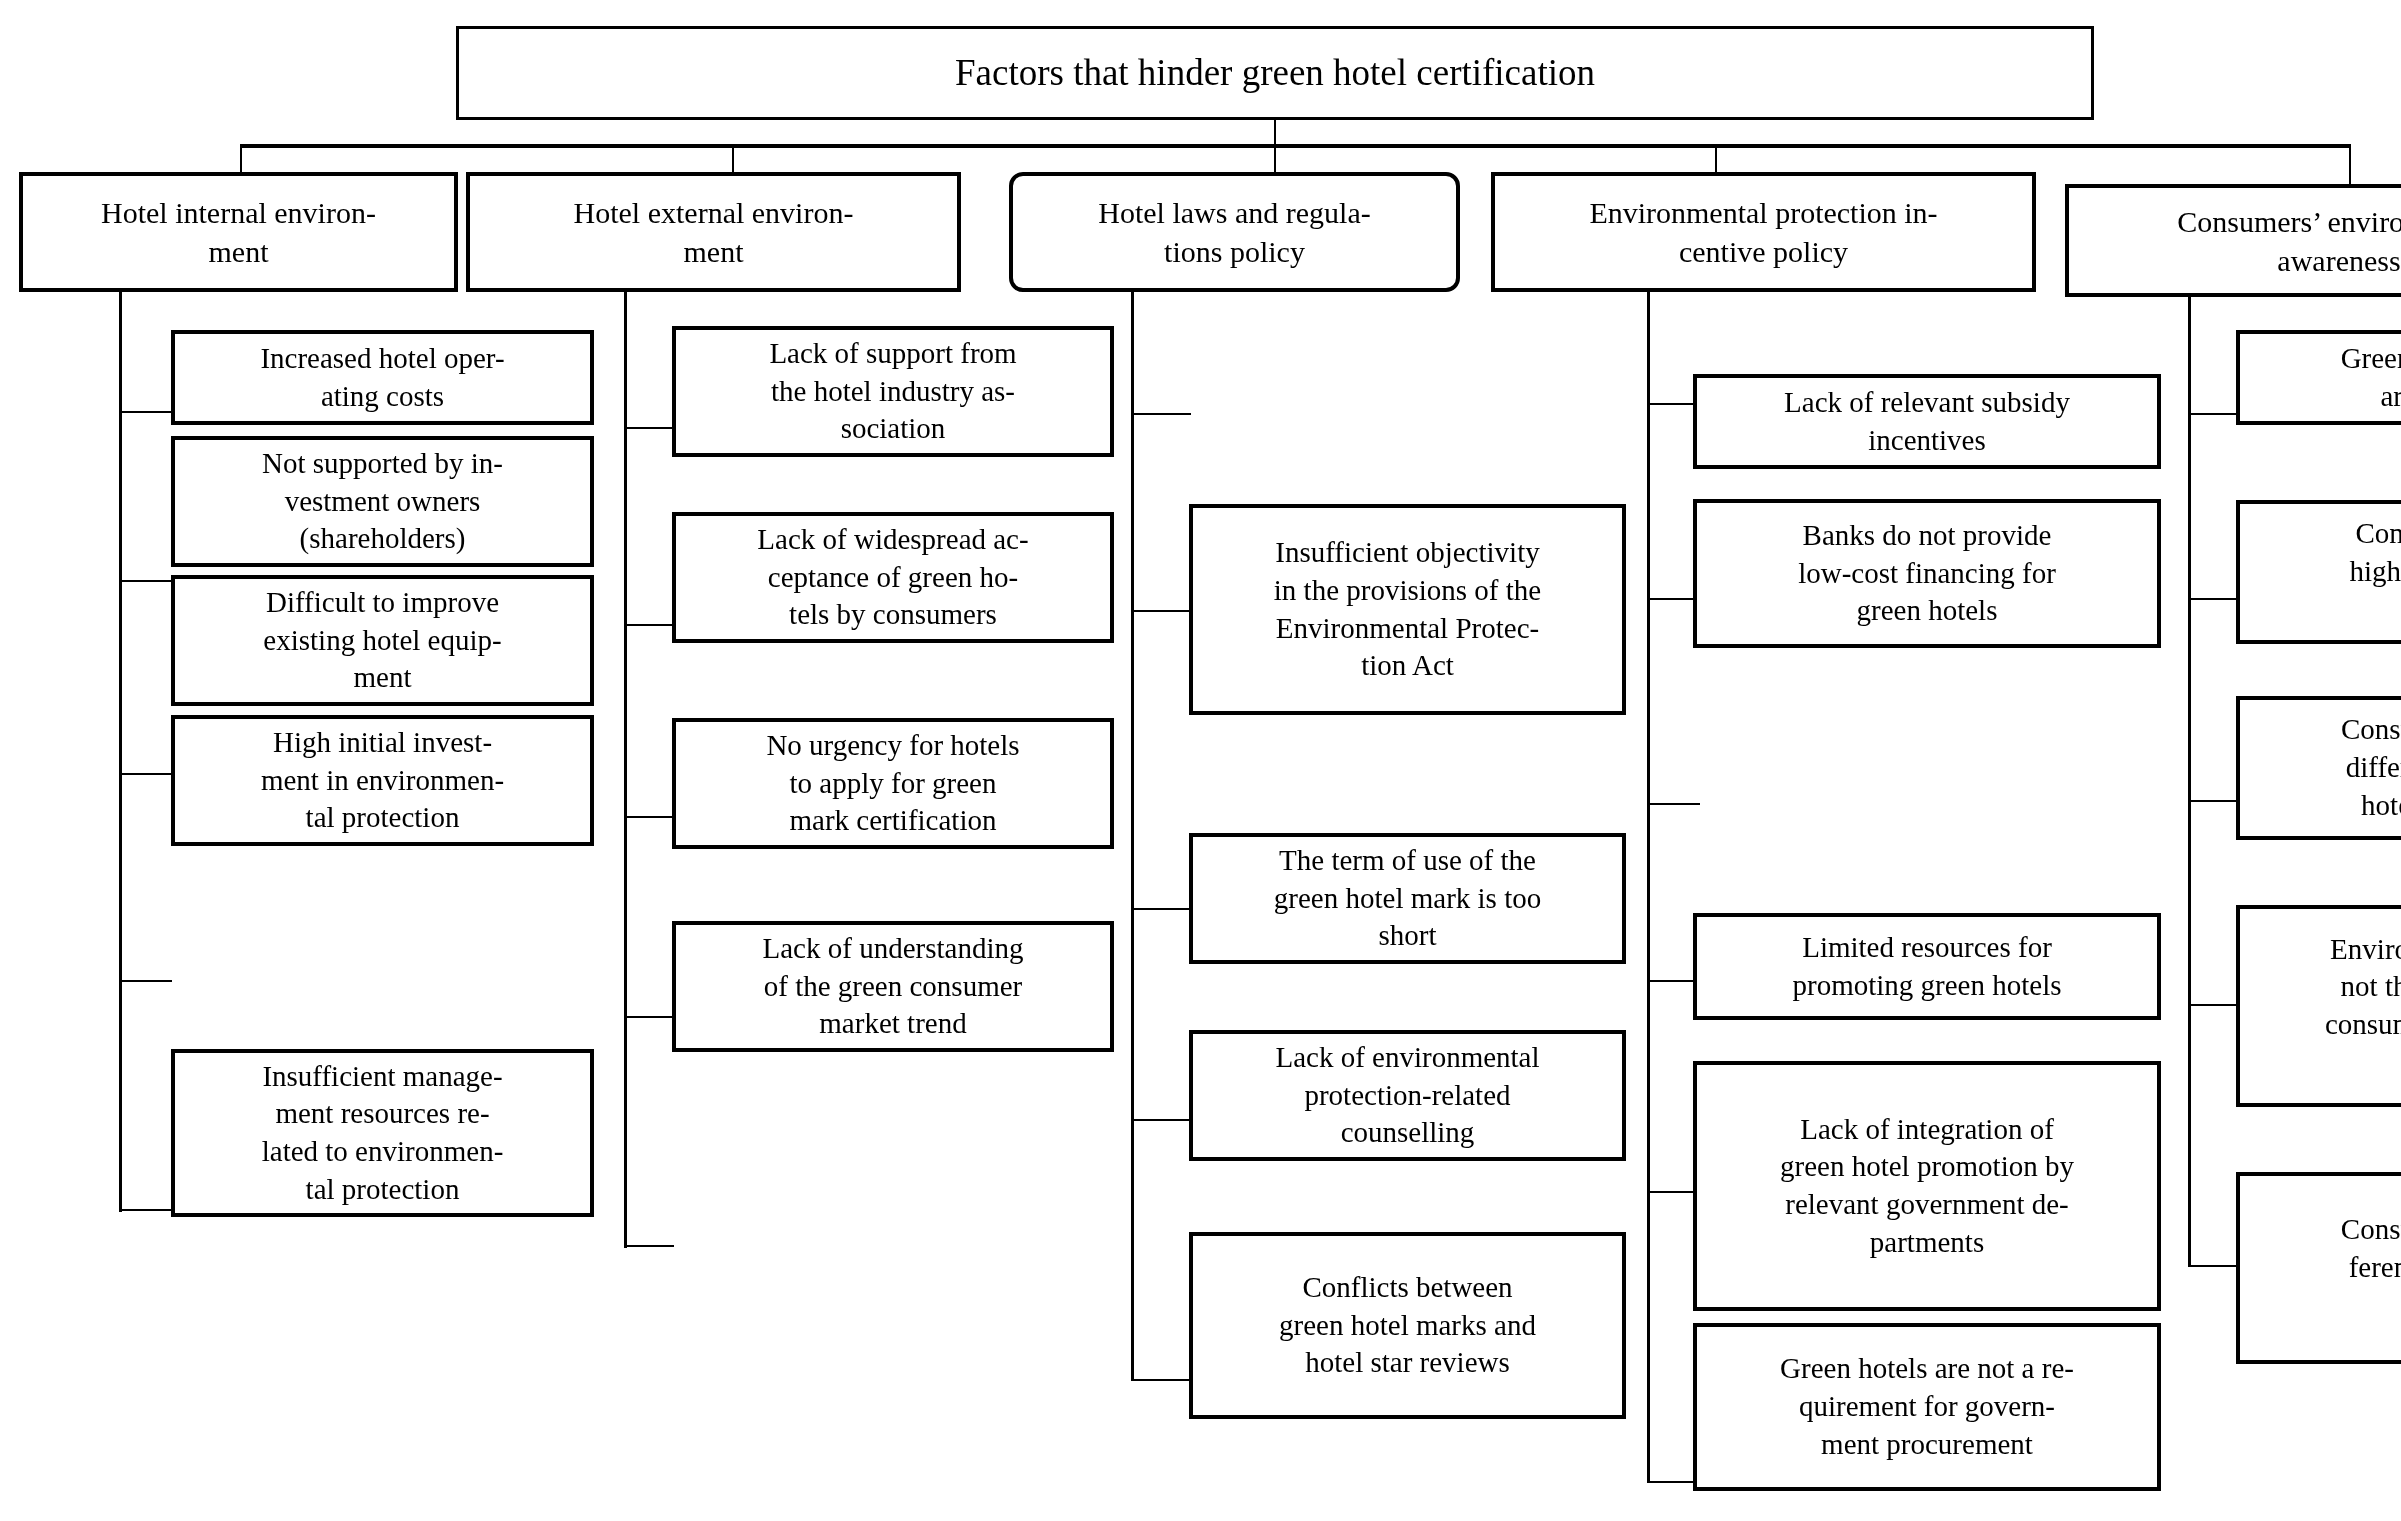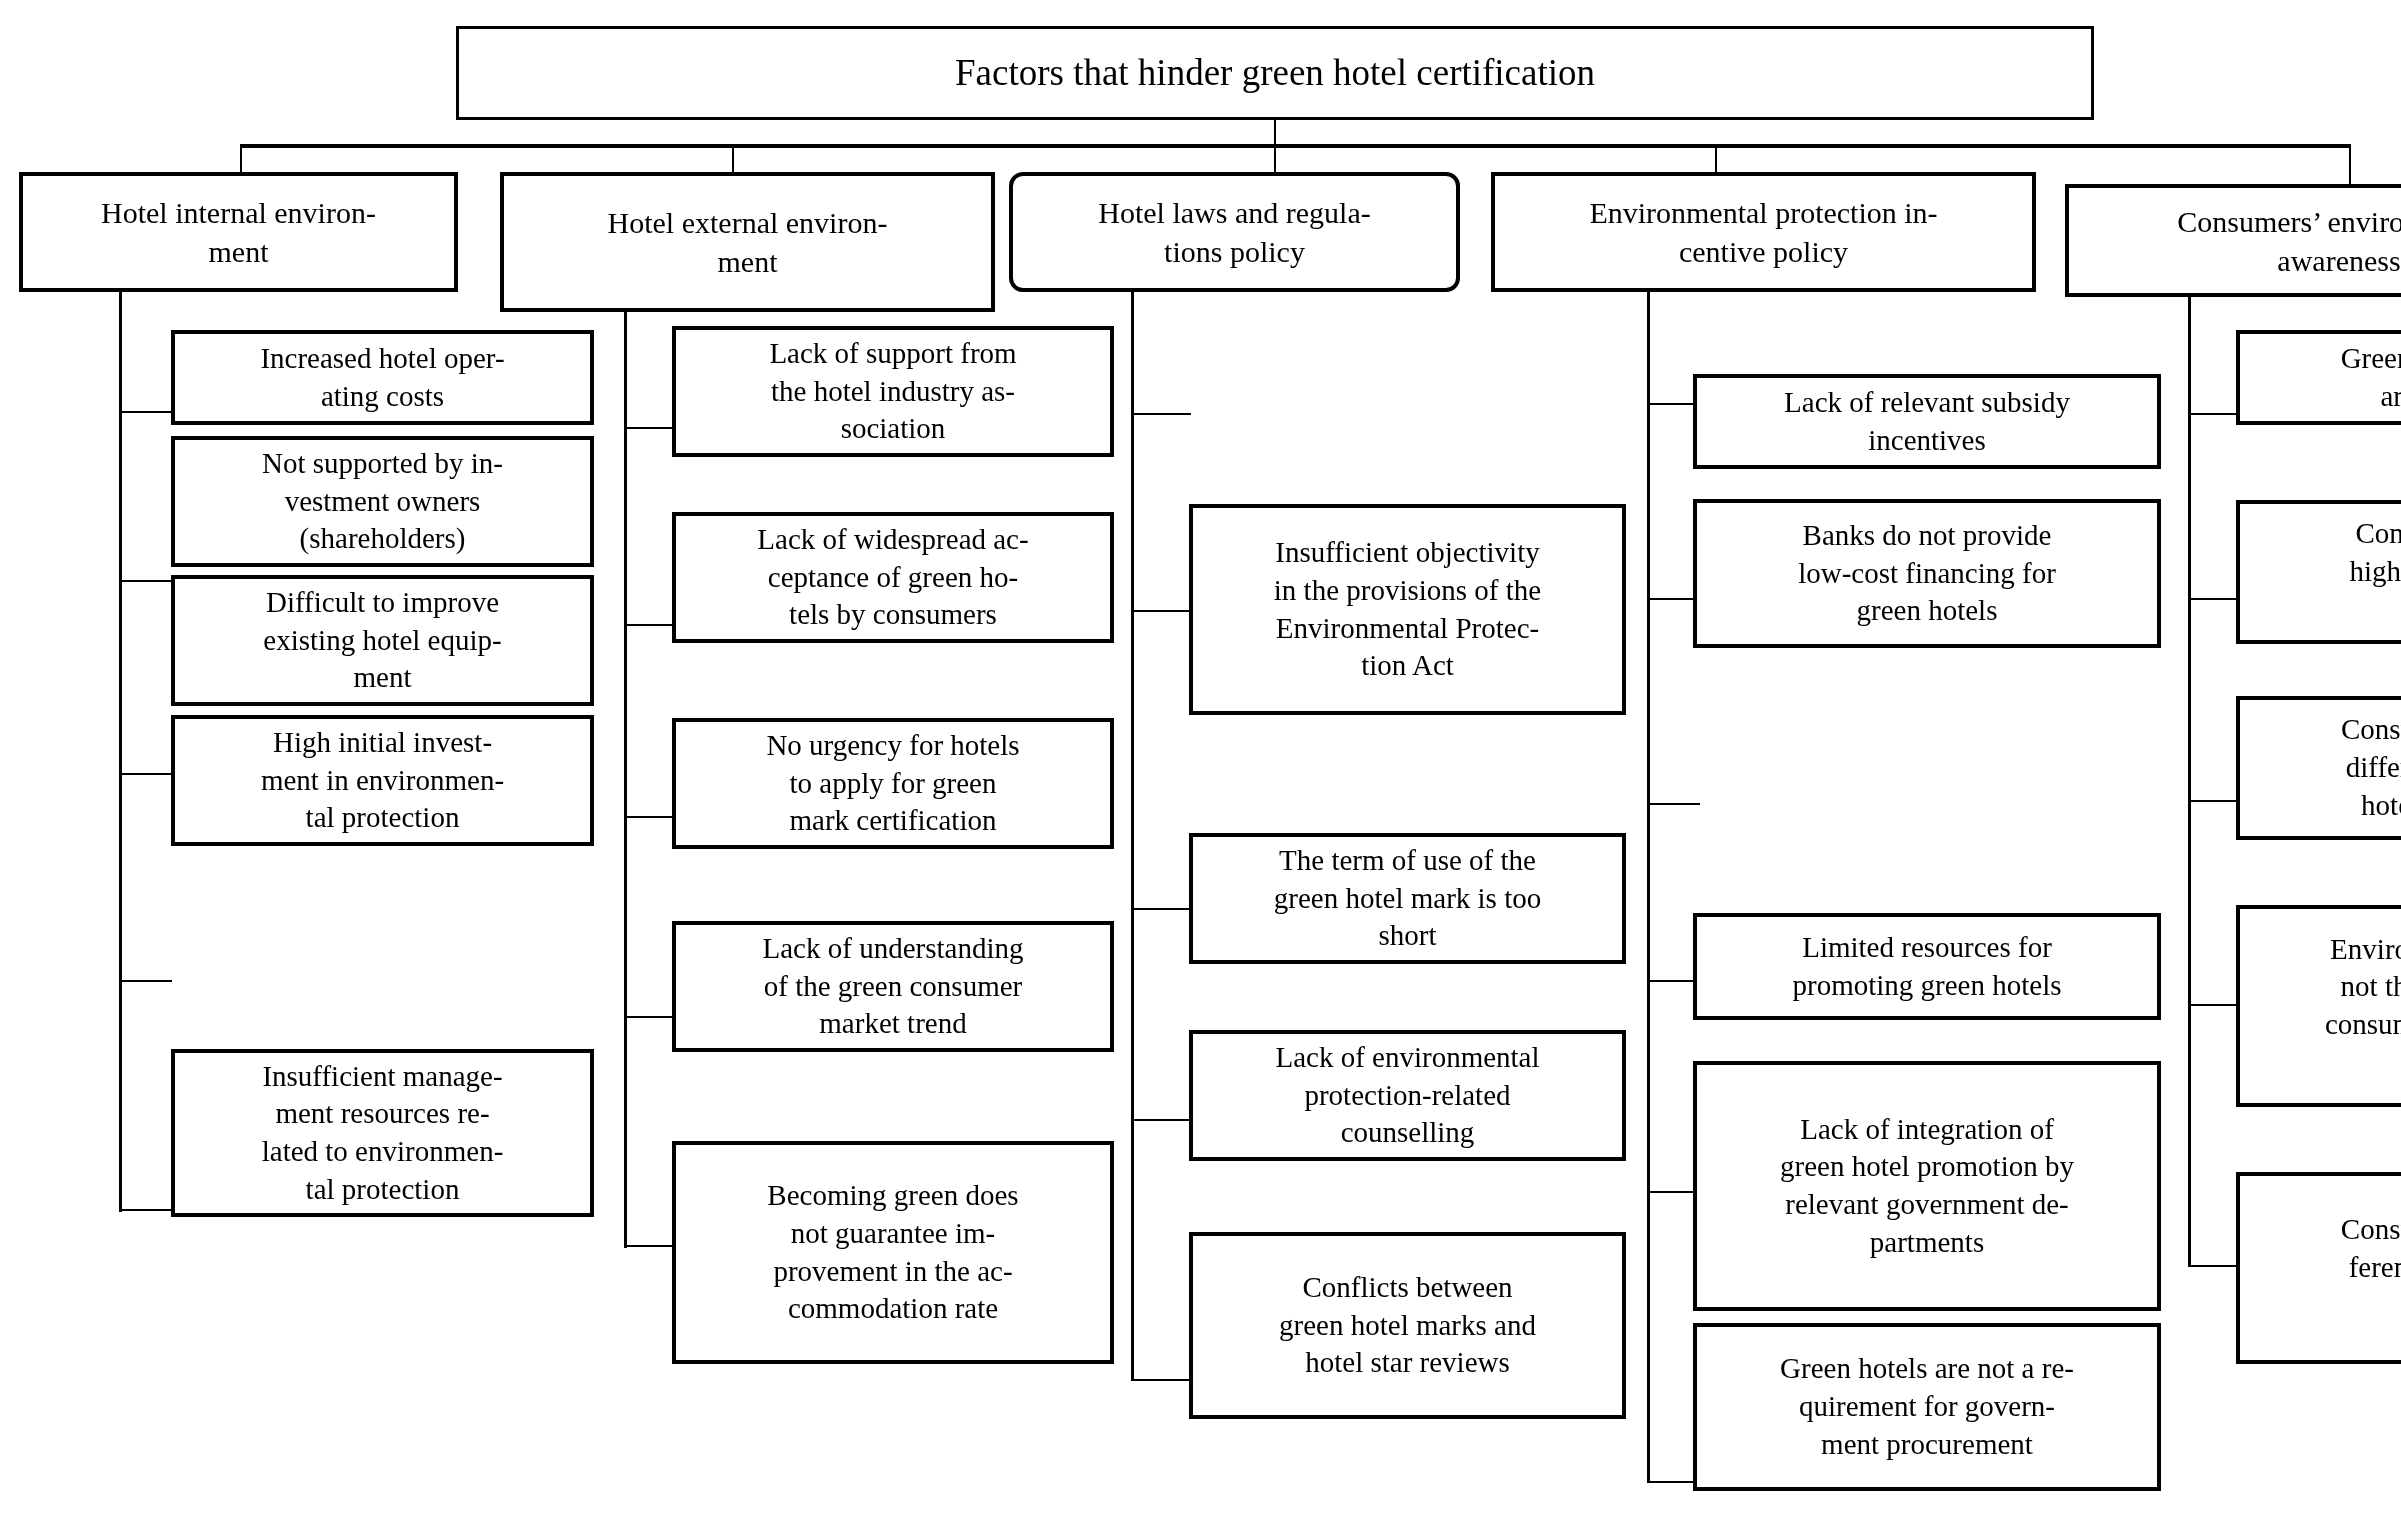--- a/index.html
+++ b/index.html
@@ -129,21 +129,21 @@
 ment in environmen-
 tal protection</span>
   </div>
   <div class="node leaf" style="left:171px; top:1049px; width:423px; height:168px;">
     <span class="txt">Insufficient manage-
 ment resources re-
 lated to environmen-
 tal protection</span>
   </div>
 
-  <div class="node cat" style="left:500px; top:172px; width:495px; height:140px;">
+  <div class="node cat" style="left:466px; top:172px; width:495px; height:120px;">
     <span class="txt">Hotel external environ-
 ment</span>
   </div>
   <div class="spine" style="left:624px; top:292px; width:3.4px; height:956px;"></div>
 
   <div class="stub" style="left:624px; top:427px; width:50px; height:2.4px;"></div>
   <div class="stub" style="left:624px; top:624px; width:50px; height:2.4px;"></div>
   <div class="stub" style="left:624px; top:816px; width:50px; height:2.4px;"></div>
   <div class="stub" style="left:624px; top:1016px; width:50px; height:2.4px;"></div>
   <div class="stub" style="left:624px; top:1245px; width:50px; height:2.4px;"></div>
@@ -160,26 +160,20 @@
   </div>
   <div class="node leaf" style="left:672px; top:718px; width:442px; height:131px;">
     <span class="txt">No urgency for hotels
 to apply for green
 mark certification</span>
   </div>
   <div class="node leaf" style="left:672px; top:921px; width:442px; height:131px;">
     <span class="txt">Lack of understanding
 of the green consumer
 market trend</span>
-  </div>
-  <div class="node leaf" style="left:672px; top:1141px; width:442px; height:223px;">
-    <span class="txt">Becoming green does
-not guarantee im-
-provement in the ac-
-commodation rate</span>
   </div>
 
   <div class="node cat" style="left:1009px; top:172px; width:451px; height:120px;border-radius:14px;">
     <span class="txt">Hotel laws and regula-
 tions policy</span>
   </div>
   <div class="spine" style="left:1131px; top:292px; width:3.4px; height:1089px;"></div>
 
   <div class="stub" style="left:1131px; top:413px; width:60px; height:2.4px;"></div>
   <div class="stub" style="left:1131px; top:610px; width:60px; height:2.4px;"></div>

